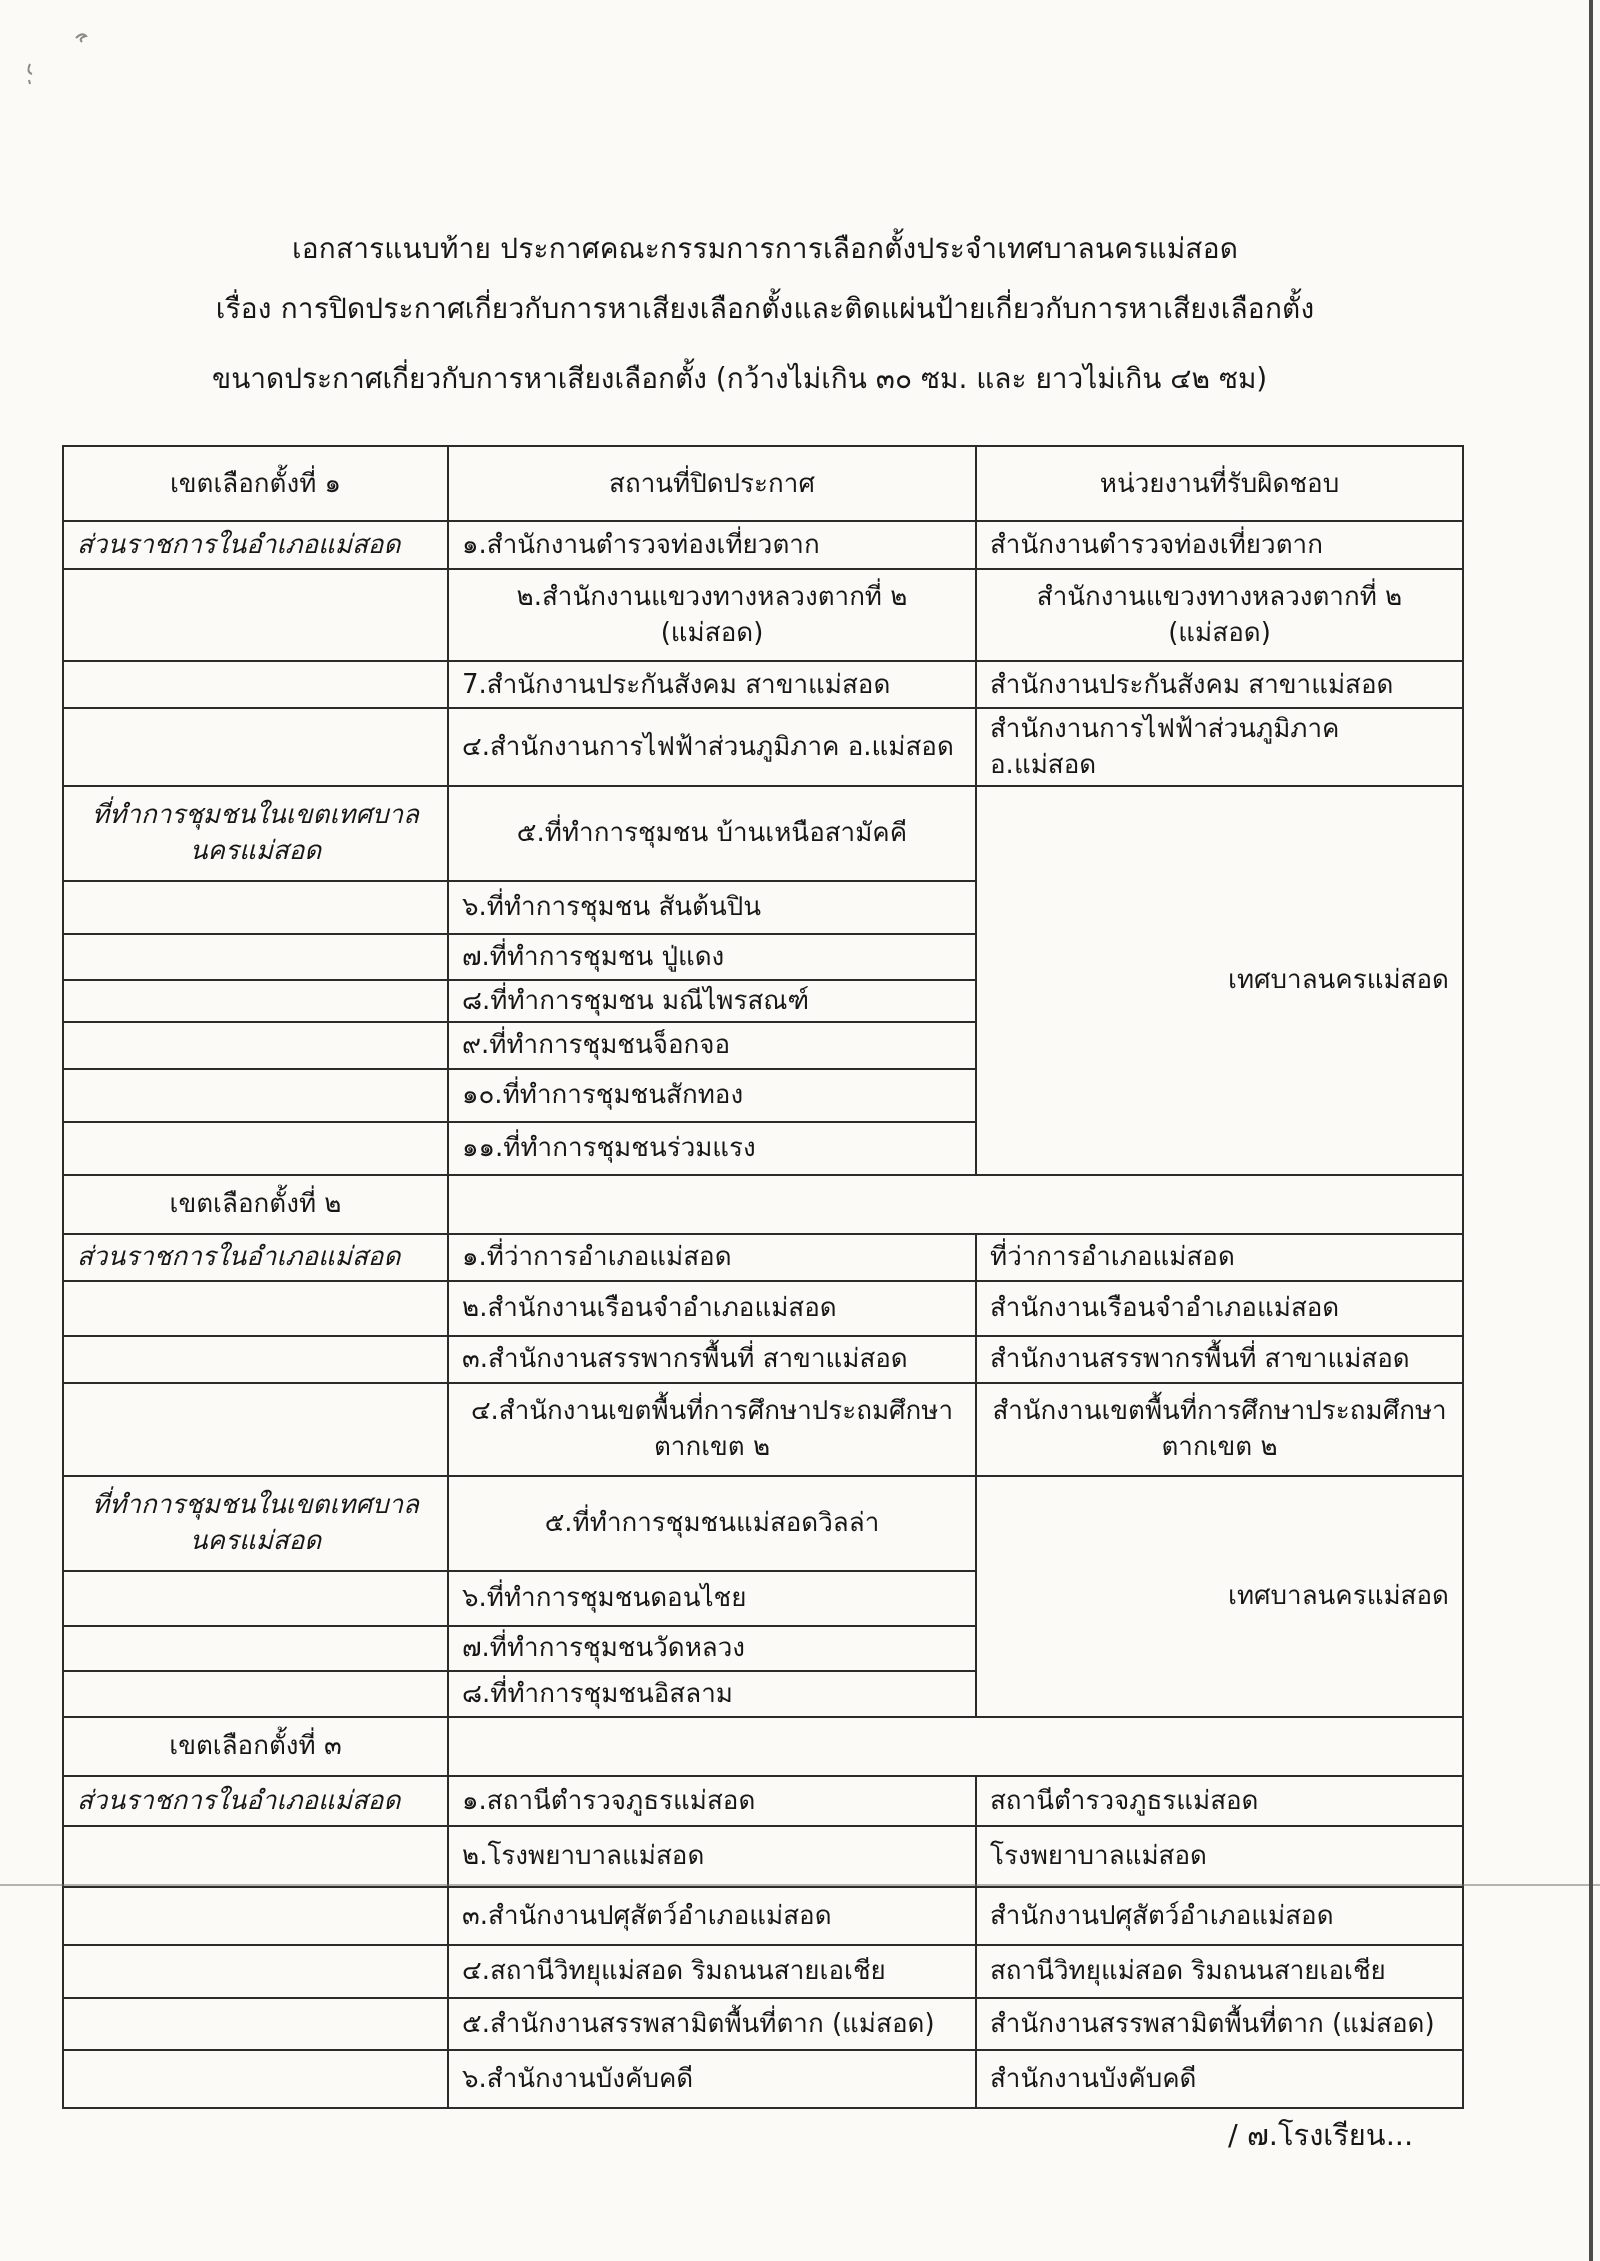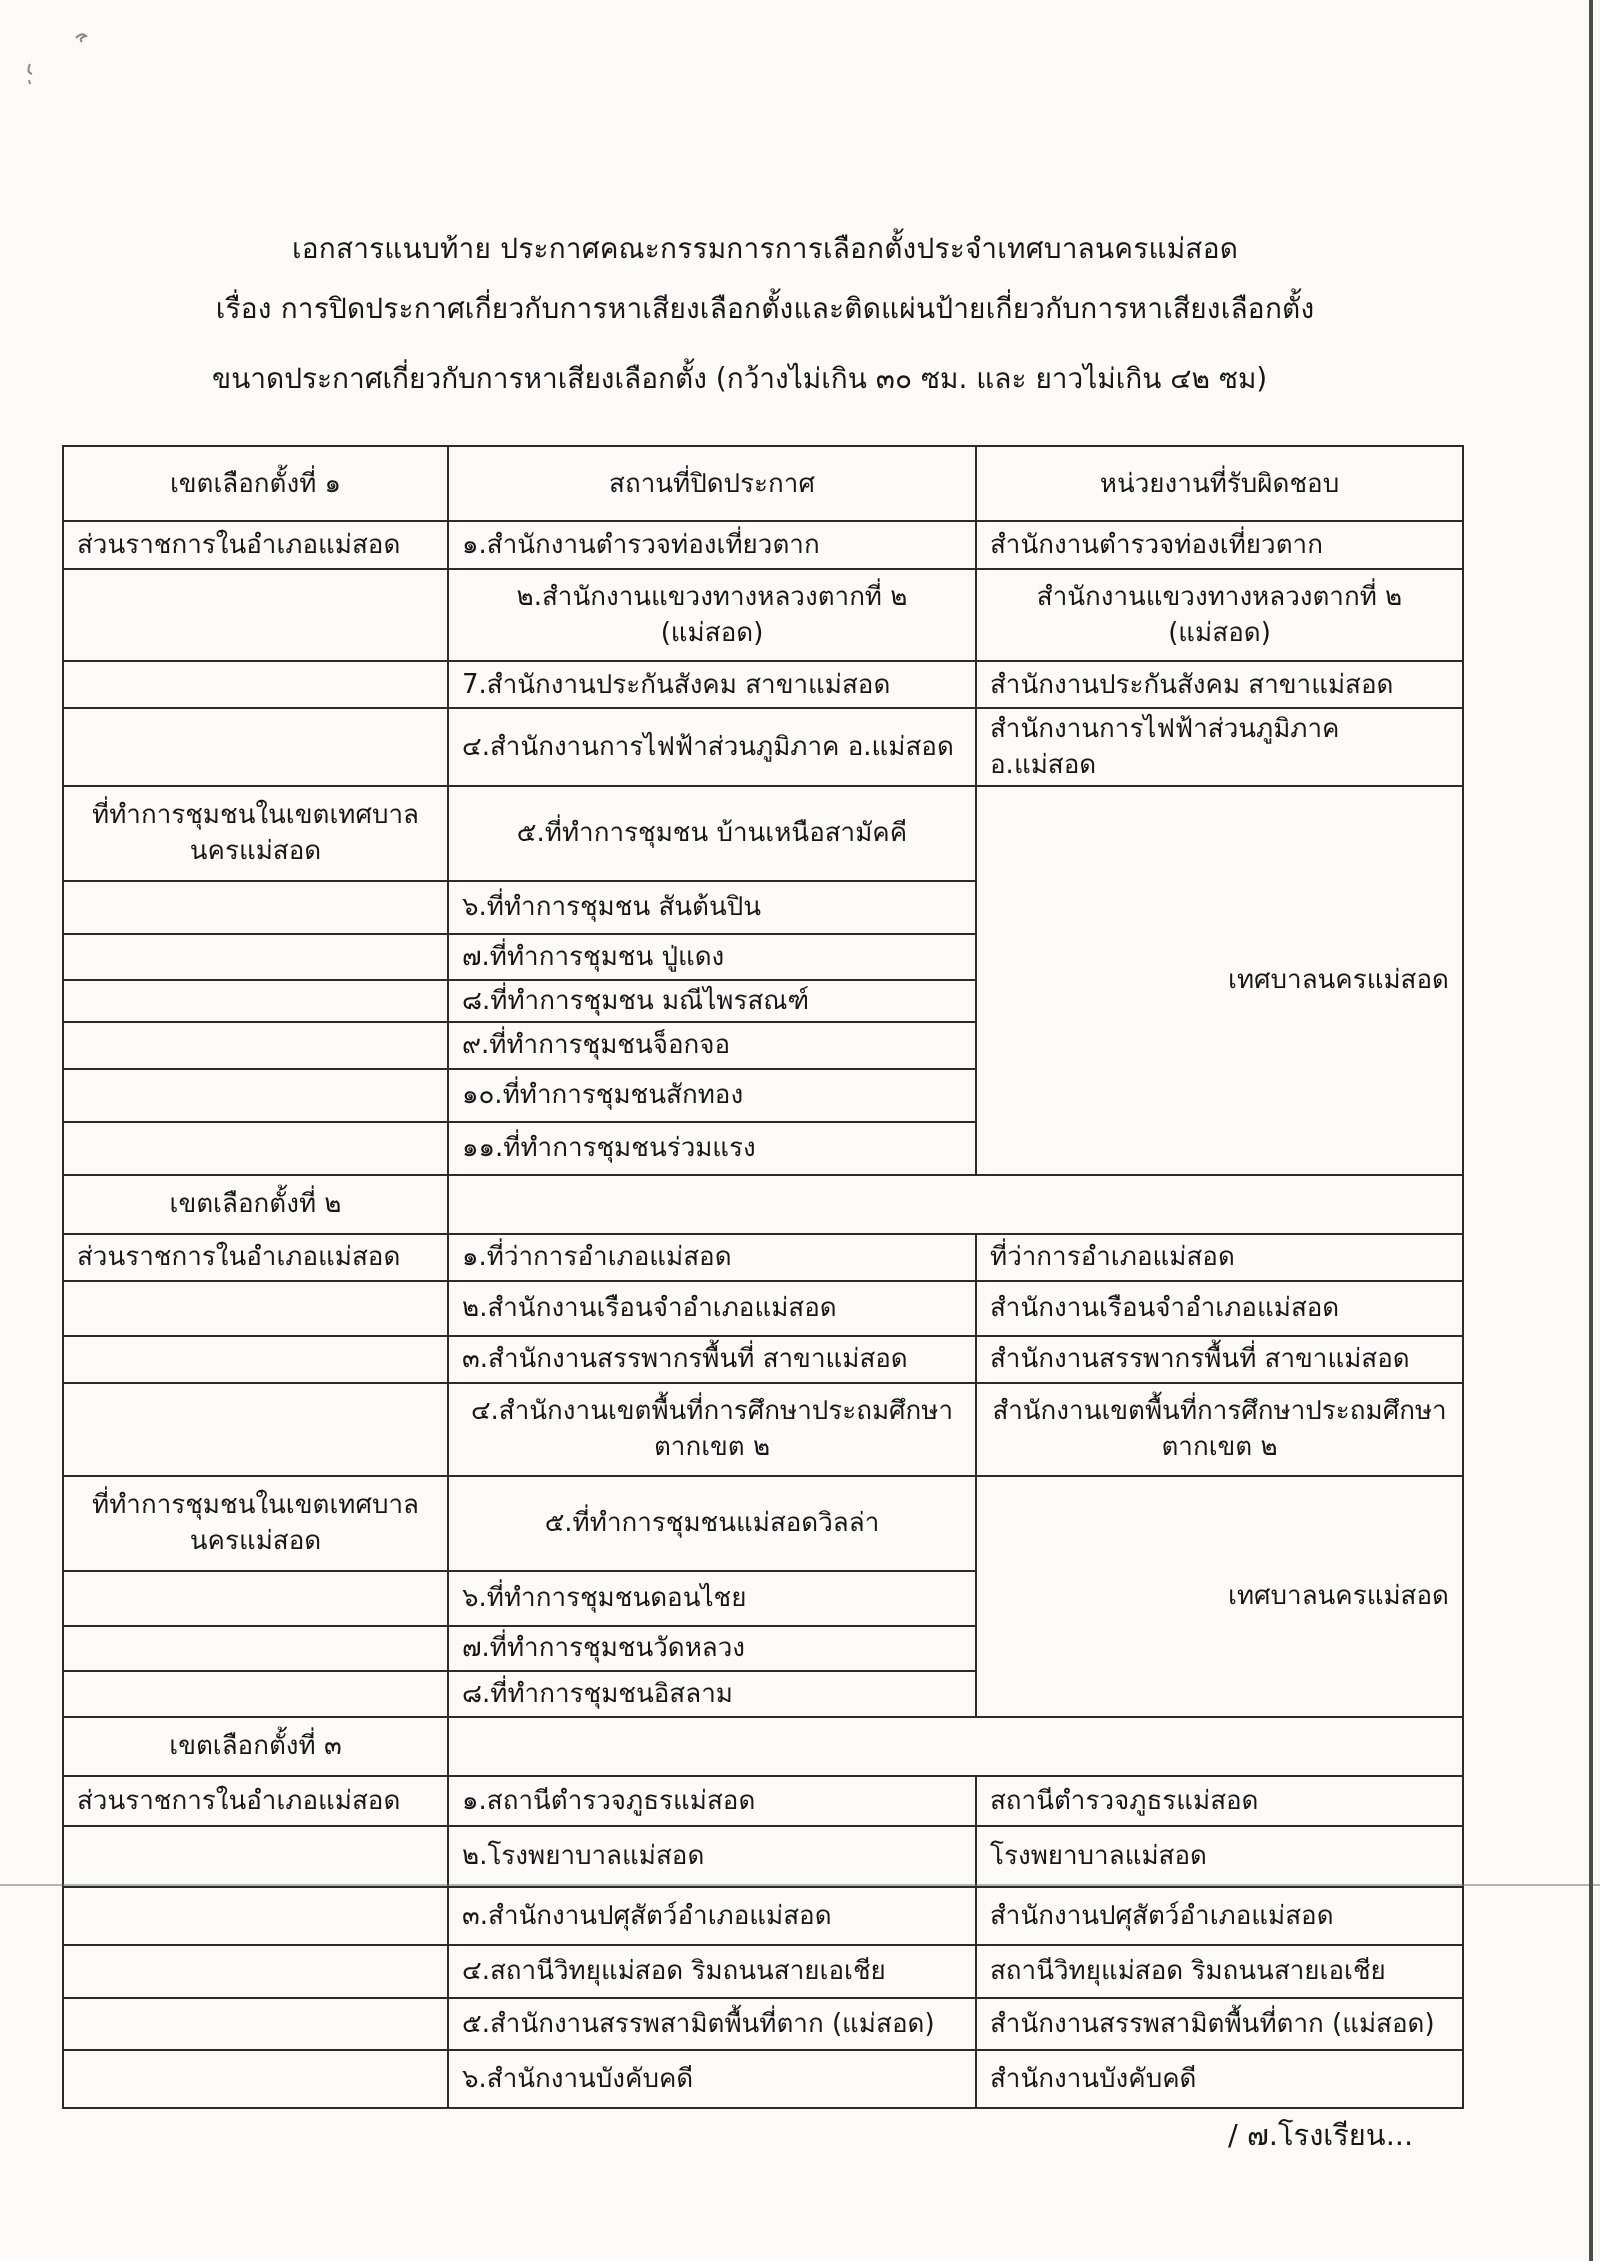--- a/index.html
+++ b/index.html
@@ -22,21 +22,21 @@
   }
   table.doc td,table.doc th{
     border:2px solid #2b2b29;
     font-size:26px;font-weight:normal;
     padding:2px 13px;vertical-align:middle;
     line-height:1.38;
     overflow:hidden;
   }
   .hdr{font-weight:bold;text-align:center;font-size:28px;}
   .sec-title{font-weight:bold;text-align:center;font-size:28px;}
-  .c1{padding-left:11px;}
+  .c1{padding-left:11px;font-style:italic;}
   .vtop{vertical-align:top;padding-top:7px;text-align:center;}
   .merged{text-align:right;vertical-align:middle;border-radius:30px;}
 
   .footer-note{position:absolute;left:1228px;top:2112px;font-size:29px;white-space:nowrap;}
 
   .scan-hline{position:absolute;left:0;top:1884px;width:1600px;height:2px;background:rgba(110,110,104,.5);}
   .edge-shadow{position:absolute;left:1589px;top:0;width:4px;height:2261px;background:#4c4c49;}
   .pencil-marks{position:absolute;left:16px;top:30px;}
 </style>
 </head>

